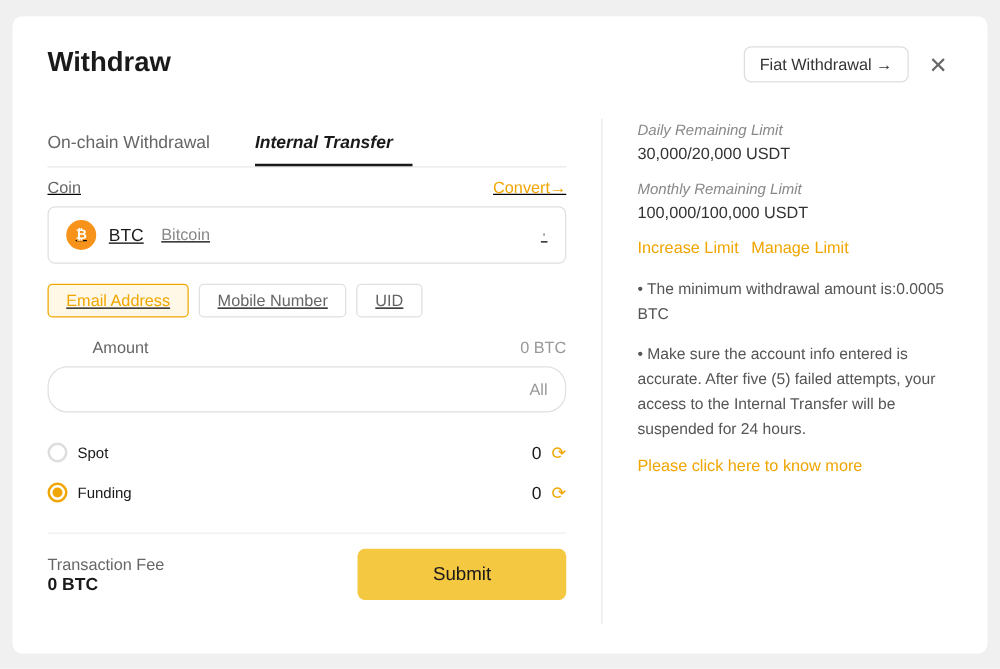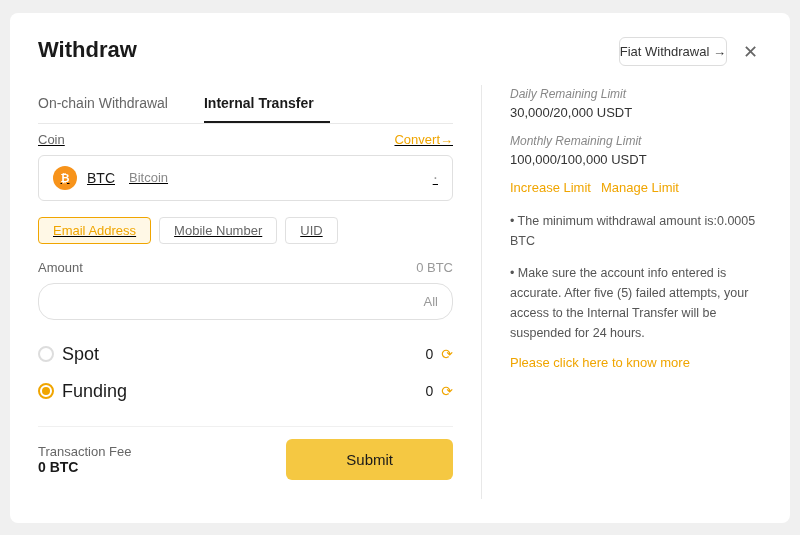--- a/index.html
+++ b/index.html
@@ -18,36 +18,36 @@
       border-radius: 8px;
       padding: 24px 28px;
       position: relative;
       display: flex;
       flex-direction: column;
     }
     .modal-header {
       display: flex;
       justify-content: space-between;
       align-items: flex-start;
-      margin-bottom: 18px;
+      margin-bottom: 28px;
     }
     .modal-title {
       font-size: 22px;
       font-weight: 600;
       color: #1a1a1a;
     }
     .header-right {
       display: flex;
       align-items: center;
       gap: 12px;
     }
     .fiat-withdrawal-btn {
       border: 1px solid #ddd;
       background: #fff;
-      padding: 6px 0;
+      padding: 6px 12px;
       border-radius: 6px;
       font-size: 13px;
       color: #333;
       cursor: pointer;
       display: flex;
       align-items: center;
       gap: 4px;
     }
     .close-btn {
       background: none;
@@ -86,20 +86,21 @@
       border-bottom: 2px solid transparent;
       background: none;
       border-top: none;
       border-left: none;
       border-right: none;
     }
     .tab.active {
       color: #1a1a1a;
       font-weight: 600;
       border-bottom: 2px solid #1a1a1a;
+      font-style: italic;
     }
     .form-section {
       margin-bottom: 16px;
       text-decoration: underline;
     }
     .form-label {
       font-size: 13px;
       color: #666;
       margin-bottom: 8px;
       display: flex;
@@ -204,20 +205,21 @@
       margin-bottom: 16px;
     }
     .amount-label-row {
       display: flex;
       justify-content: space-between;
       margin-bottom: 8px;
     }
     .amount-label {
       font-size: 13px;
       color: #666;
+      margin-left: 36px;
     }
     .amount-balance {
       font-size: 13px;
       color: #999;
     }
     .amount-input-wrapper {
       position: relative;
       border: 1px solid #e0e0e0;
       border-radius: 16px;
       display: flex;
@@ -264,21 +266,21 @@
     .radio-circle.selected {
       border-color: #f0a500;
     }
     .radio-inner {
       width: 8px;
       height: 8px;
       border-radius: 50%;
       background: #f0a500;
     }
     .wallet-name {
-      font-size: 18px;
+      font-size: 12px;
       color: #1a1a1a;
     }
     .wallet-right {
       display: flex;
       align-items: center;
       gap: 8px;
       font-size: 14px;
       color: #1a1a1a;
     }
     .refresh-icon {

